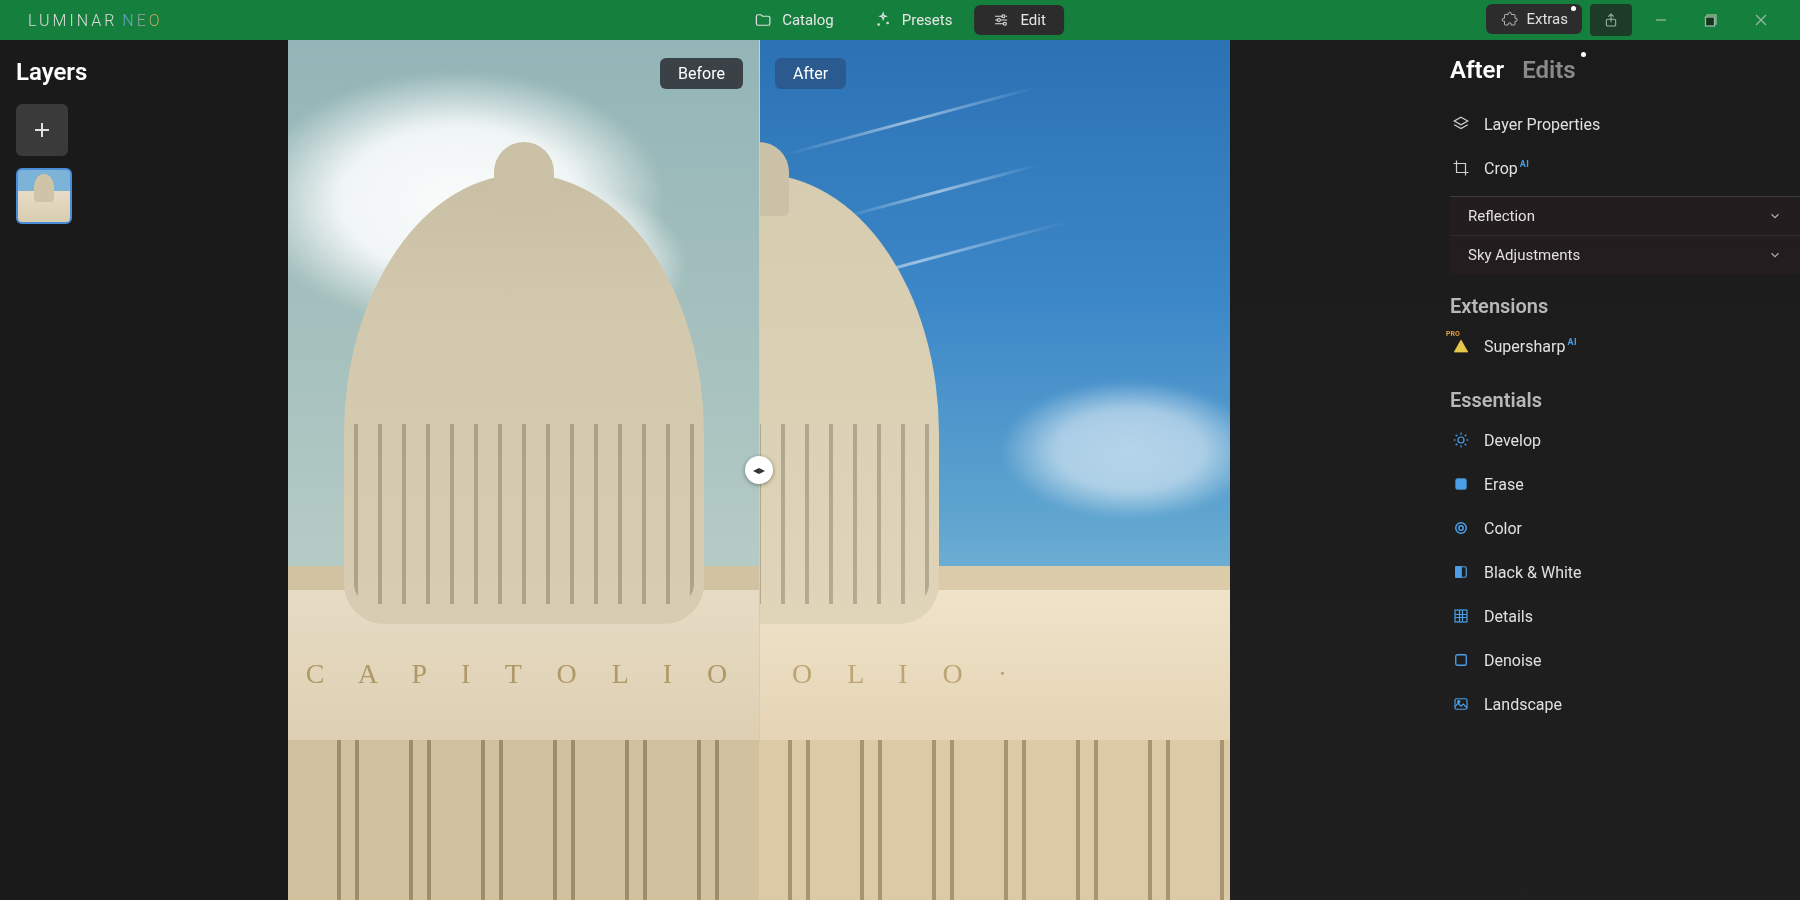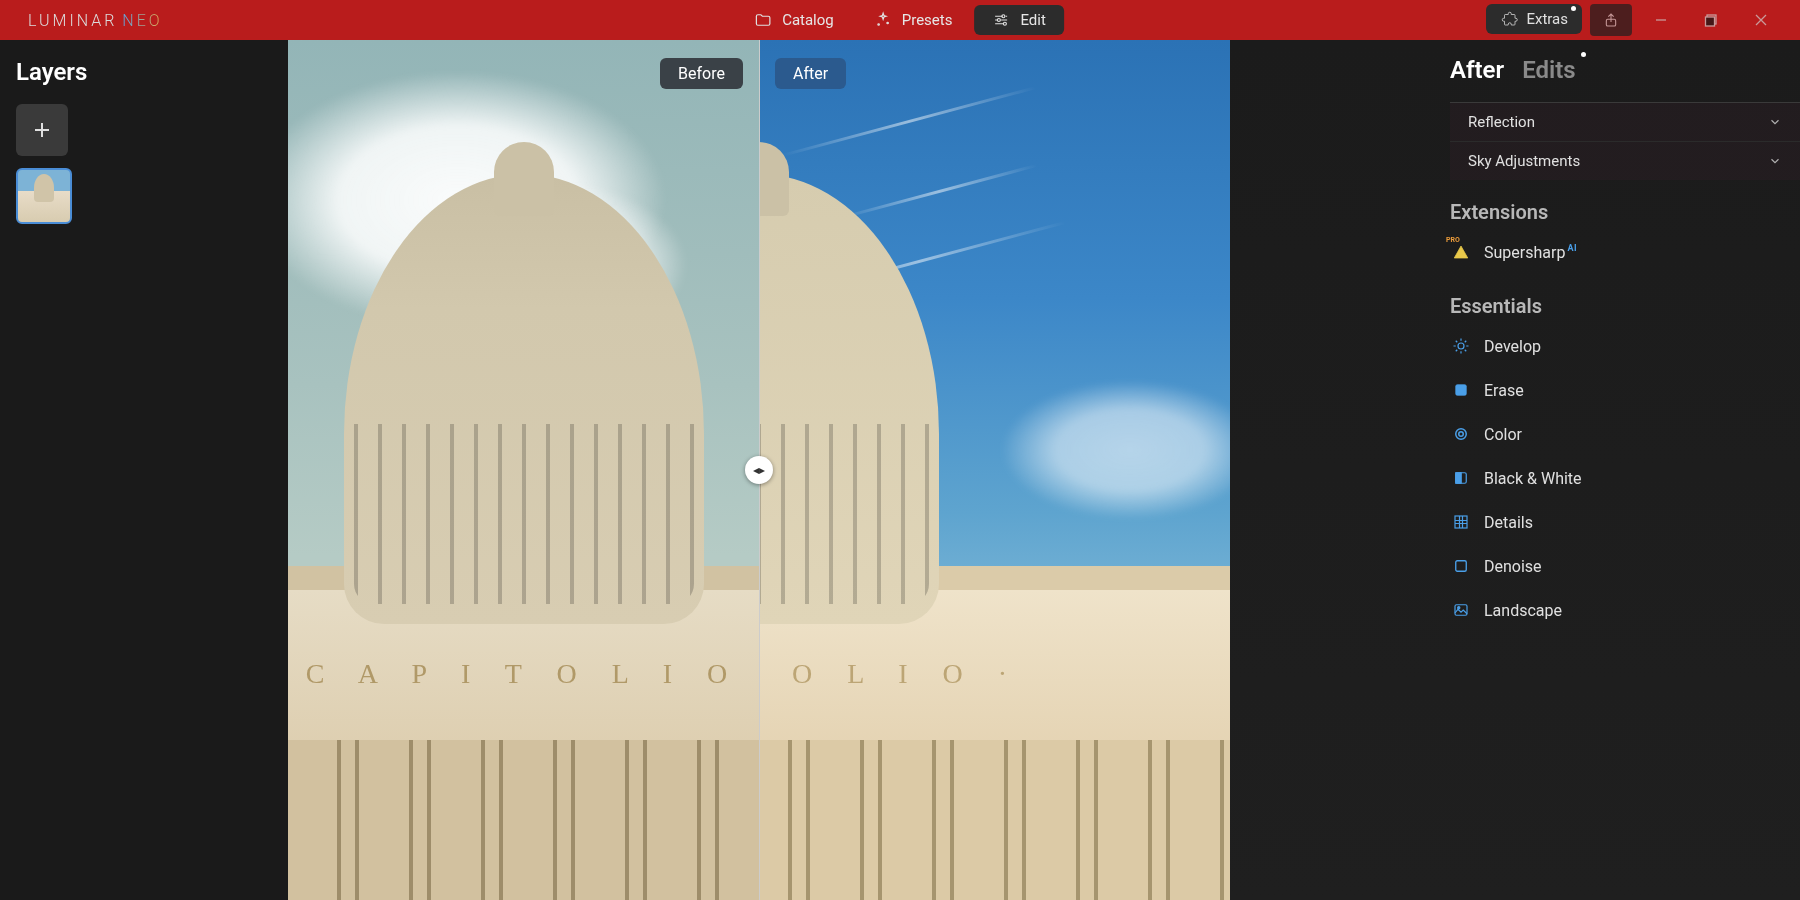--- a/index.html
+++ b/index.html
@@ -13,21 +13,21 @@
     position: relative;
   }
 
   
   .topbar {
     position: absolute;
     top: 0; left: 0; right: 0;
     height: 40px;
     display: flex;
     align-items: center;
-    background: #b91c1c;
+    background: #15803d;
   }
   .logo {
     margin-left: 28px;
     font-size: 16px;
     font-weight: 300;
     letter-spacing: 3px;
     color: #dcdcdc;
     display: flex;
     align-items: center;
     gap: 5px;
@@ -451,20 +451,39 @@
 
 <div class="right-panel">
   <div class="pane-tabs">
     <div class="pane-tab active">After</div>
     <div class="pane-tab">
       <span>Edits</span>
       <span class="dot-indicator" style="top:-4px;right:-10px;"></span>
     </div>
   </div>
 
+  <div class="right-inner">
+    <div class="tool-row">
+      <span class="icon-box">
+          <svg viewBox="0 0 24 24" stroke="#d0d0d0" fill="none" stroke-width="1.6">
+            <path d="M12 3l9 5-9 5-9-5z"></path>
+            <path d="M3 13l9 5 9-5"></path>
+          </svg>
+        </span>
+      <span>Layer Properties</span>
+    </div>
+    <div class="tool-row">
+      <span class="icon-box">
+          <svg viewBox="0 0 24 24" stroke="#d0d0d0" fill="none" stroke-width="1.6">
+            <path d="M6 2v16h16M2 6h16v16"></path>
+          </svg>
+        </span>
+      <span><span>Crop</span><sup class="ai-tag">AI</sup></span>
+    </div>
+  </div>
 
   <div class="group-divider" style="margin-left:220px;"></div>
   <div class="collapsible">
     <span>Reflection</span>
     <svg viewBox="0 0 24 24" fill="none" stroke-width="2">
         <path d="M6 9l6 6 6-6"></path>
       </svg>
   </div>
   <div class="collapsible">
     <span>Sky Adjustments</span>

